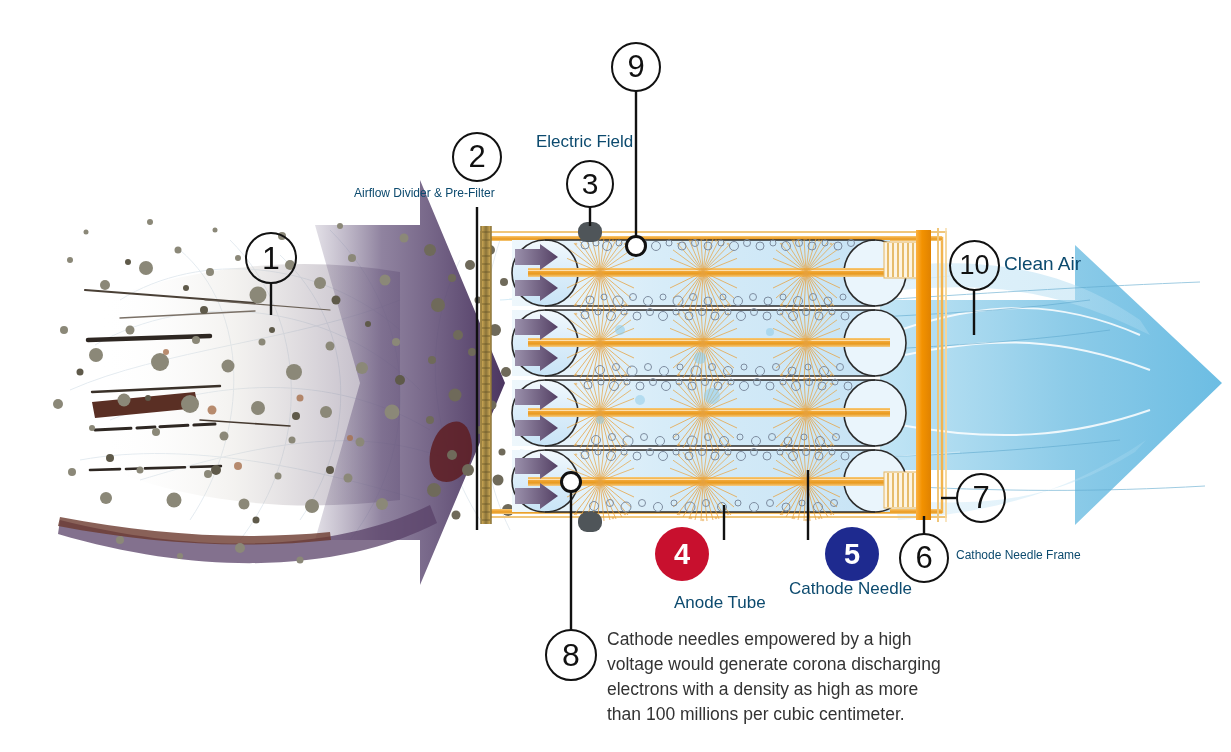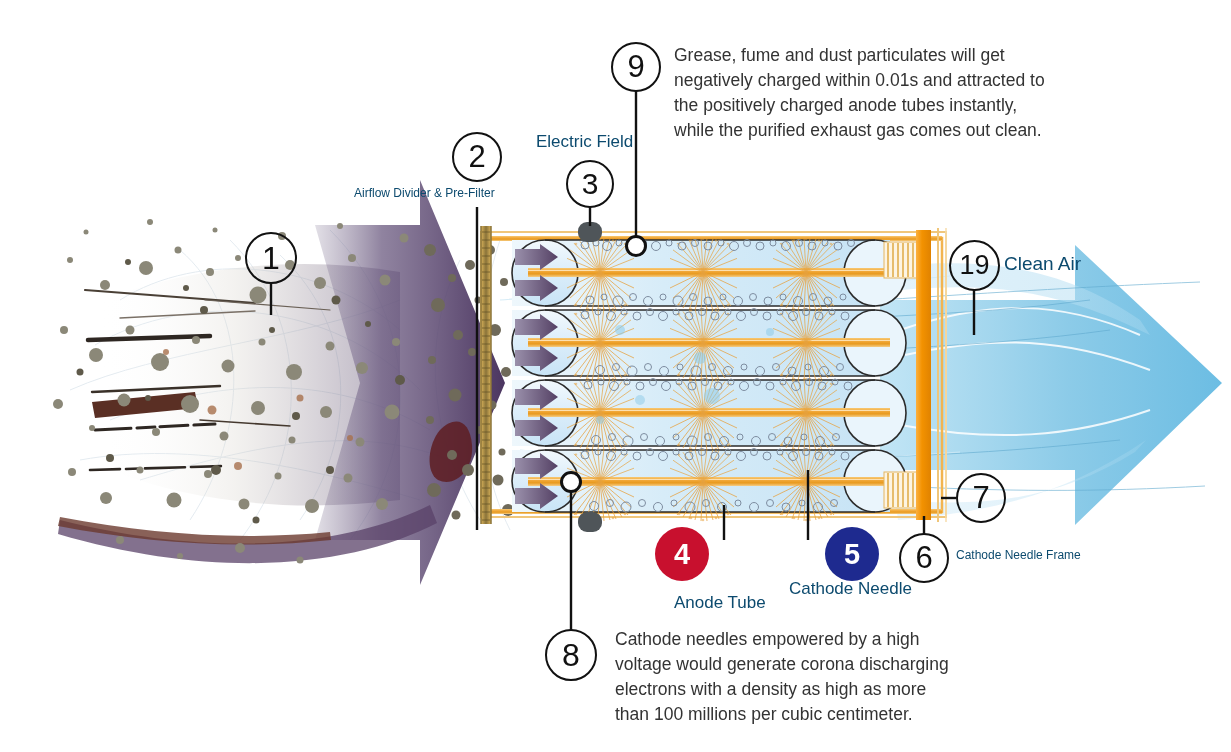--- a/index.html
+++ b/index.html
@@ -696,26 +696,22 @@
 
   <div class="lbl" style="left:1004px; top:252px; font-size:19px;">Clean Air</div>
 
 
   <div class="lbl lbl-sm" style="left:956px; top:548px;">Cathode Needle Frame</div>
 
   <div class="lbl lbl-md" style="left:646px; top:592px;margin-left:28px;">Anode Tube</div>
 
   <div class="lbl lbl-md" style="left:789px; top:578px;">Cathode Needle</div>
 
-  <div class="para" style="left:674px; top:43px; width:420px;">Grease, fume and dust particulates will get
-negatively charged within 0.01s and attracted to
-the positively charged anode tubes instantly,
-while the purified exhaust gas comes out clean.</div>
-
-  <div class="para" style="left:607px; top:627px; width:370px;margin-left:8px;">Cathode needles empowered by a high
+
+  <div class="para" style="left:607px; top:627px; width:370px;">Cathode needles empowered by a high
 voltage would generate corona discharging
 electrons with a density as high as more
 than 100 millions per cubic centimeter.</div>
 
   <div class="callout" style="left:245px; top:232px; width:52px;  height:52px;  font-size:32px;">1</div>
 
   <div class="callout" style="left:452px; top:132px; width:50px;  height:50px;  font-size:31px;">2</div>
 
   <div class="callout" style="left:566px; top:160px; width:48px;  height:48px;  font-size:30px;">3</div>
 
@@ -724,15 +720,15 @@
   <div class="badge" style="left:825px; top:527px; width:54px;  height:54px;  font-size:29px; background:#1e2a8f;">5</div>
 
   <div class="callout" style="left:899px; top:533px; width:50px;  height:50px;  font-size:31px;">6</div>
 
   <div class="callout" style="left:956px; top:473px; width:50px;  height:50px;  font-size:31px;">7</div>
 
   <div class="callout" style="left:545px; top:629px; width:52px;  height:52px;  font-size:32px;">8</div>
 
   <div class="callout" style="left:611px; top:42px;  width:50px;  height:50px;  font-size:31px;">9</div>
 
-  <div class="callout" style="left:949px; top:240px; width:51px;  height:51px;  font-size:27px;">19</div>
+  <div class="callout" style="left:949px; top:240px; width:51px;  height:51px;  font-size:27px;">10</div>
 
 </div>
 
 </body></html>

